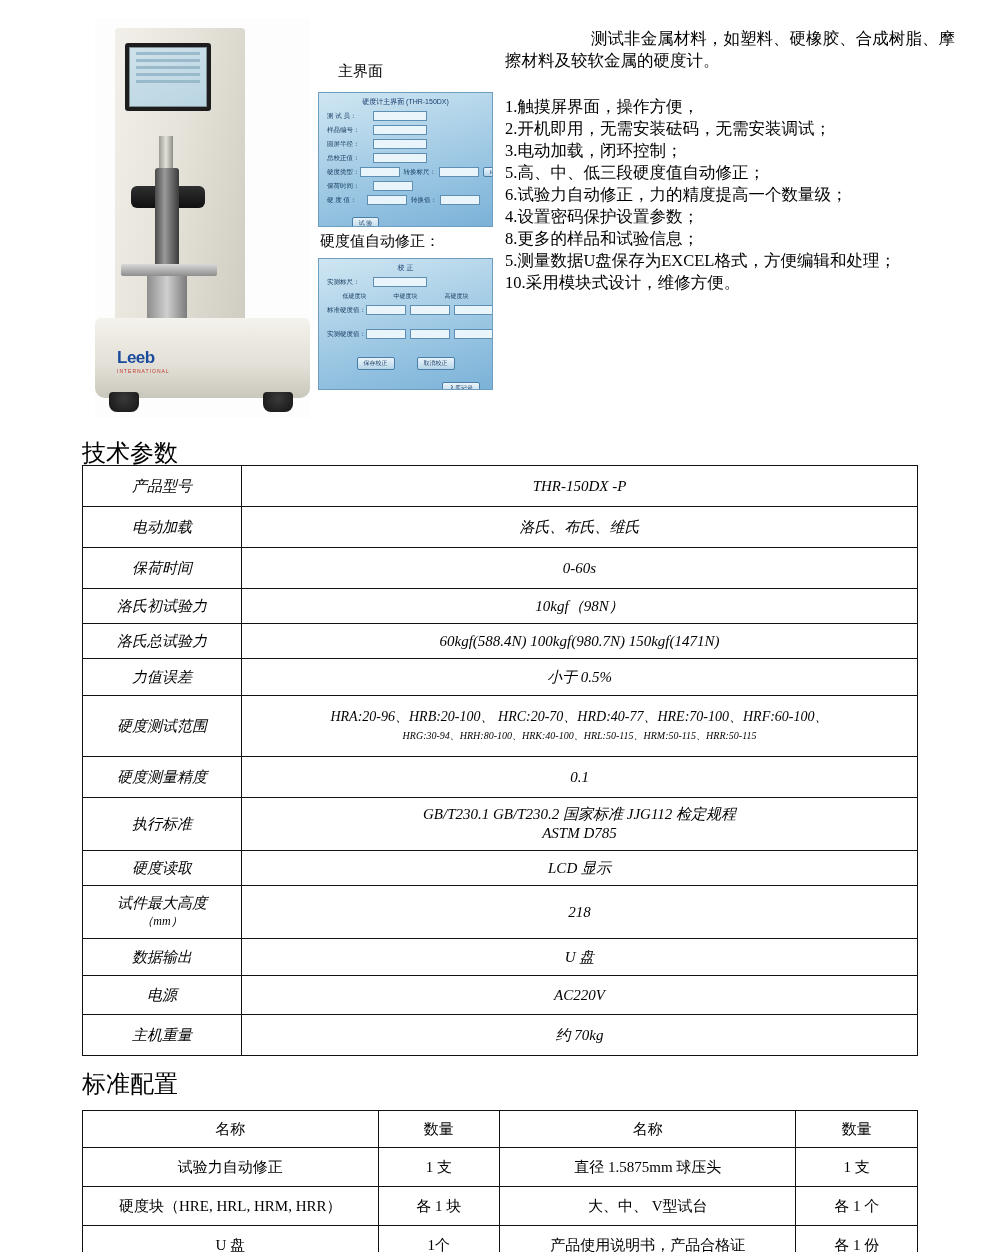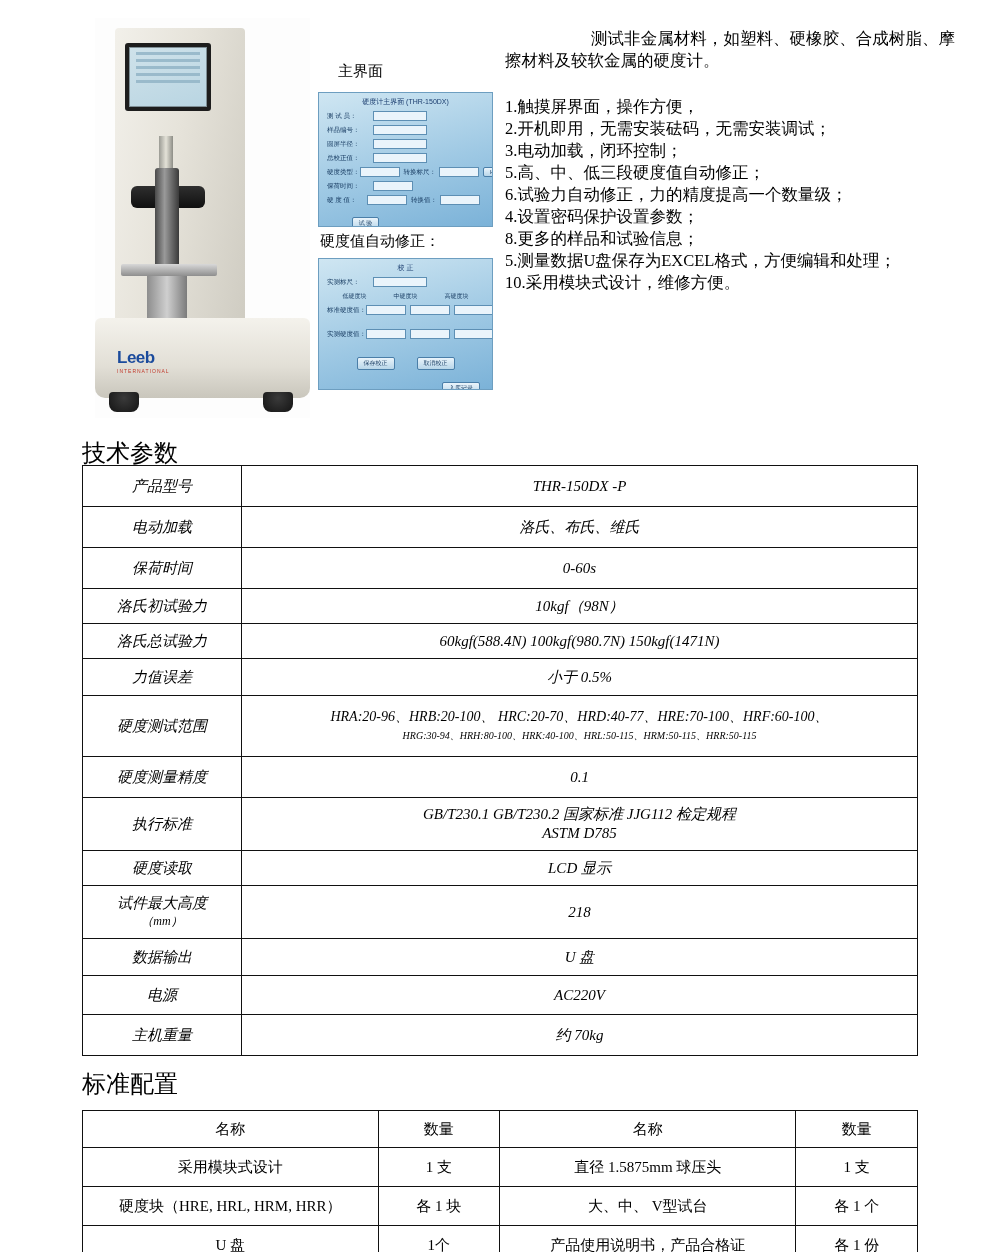--- a/index.html
+++ b/index.html
@@ -450,21 +450,21 @@
   <thead>
     <tr>
       <th style="width:300px; height:30px">名称</th>
       <th style="width:118px">数量</th>
       <th style="width:300px">名称</th>
       <th style="width:118px">数量</th>
     </tr>
   </thead>
   <tbody>
     <tr>
-      <td style="height:32px">采用模块式设计</td>
+      <td style="height:32px">试验力自动修正</td>
       <td>1 支</td>
       <td>直径 1.5875mm 球压头</td>
       <td>1 支</td>
     </tr>
     <tr>
       <td style="height:32px">硬度块（HRE, HRL, HRM, HRR）</td>
       <td>各 1 块</td>
       <td>大、中、 V型试台</td>
       <td>各 1 个</td>
     </tr>

